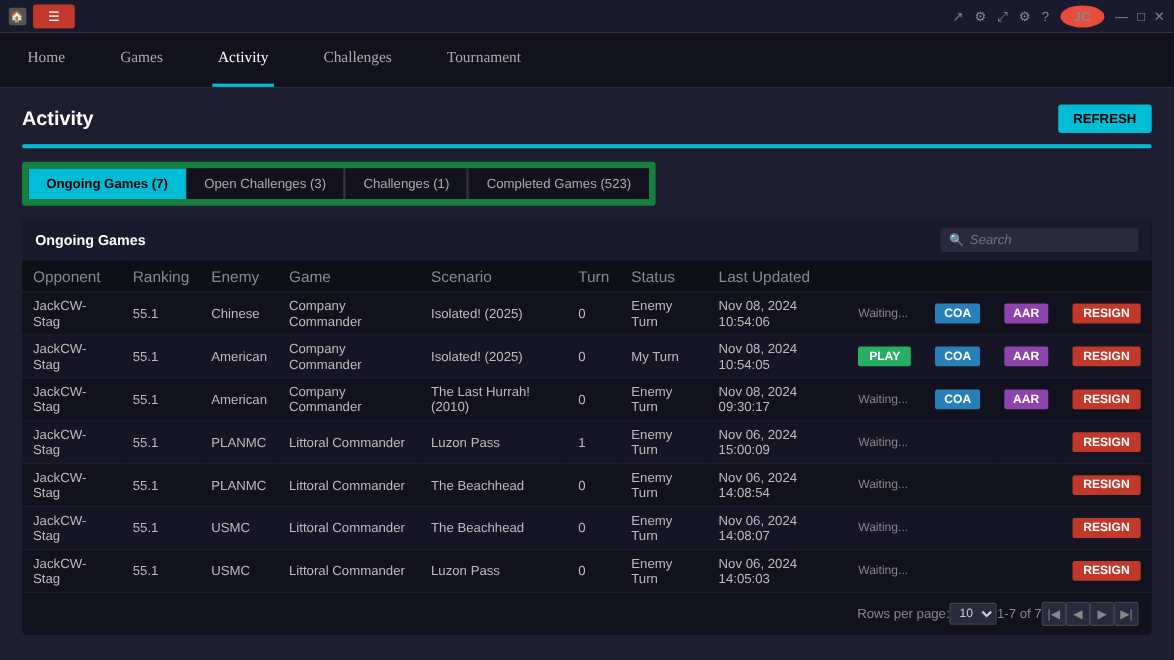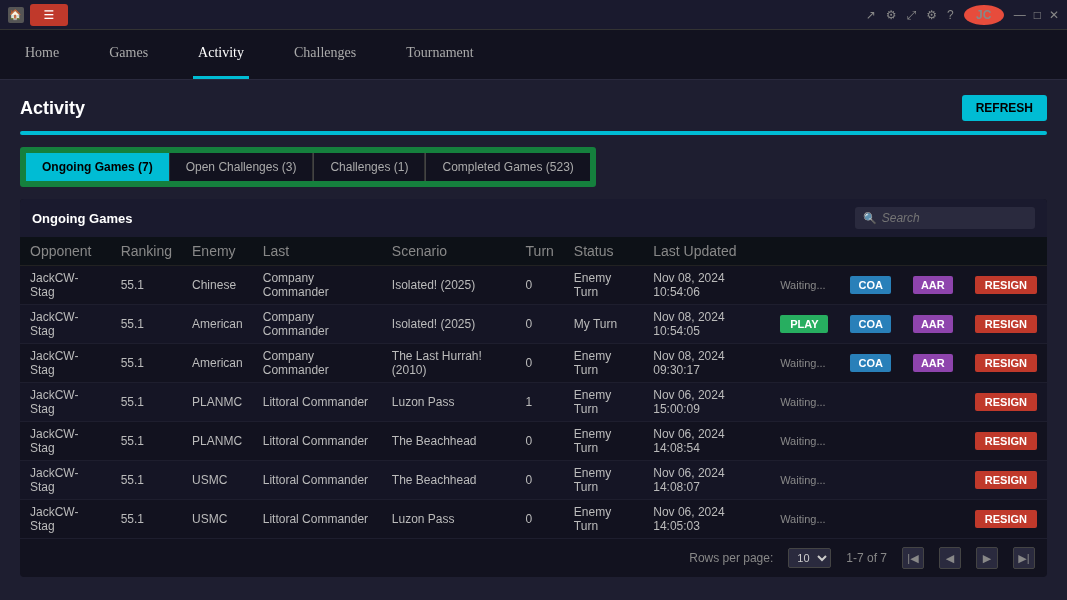--- a/index.html
+++ b/index.html
@@ -312,21 +312,21 @@
       border-radius: 2px;
       cursor: pointer;
     }
 
     
     .pagination {
       display: flex;
       align-items: center;
       justify-content: flex-end;
       padding: 8px 12px;
-      gap: 15px;
+      gap: 0;
       font-size: 12px;
       color: #888;
     }
     .pagination select {
       background: #2a2a3e;
       color: #ccc;
       border: 1px solid #444;
       padding: 2px 4px;
       font-size: 11px;
       border-radius: 2px;
@@ -410,21 +410,21 @@
         <input class="search-input" type="text" placeholder="Search" style="">
       </div>
     </div>
 
     <table class="data-table">
       <thead>
         <tr>
           <th>Opponent</th>
           <th>Ranking</th>
           <th>Enemy</th>
-          <th>Last</th>
+          <th>Game</th>
           <th>Scenario</th>
           <th>Turn</th>
           <th>Status</th>
           <th>Last Updated</th>
           <th></th>
           <th></th>
           <th></th>
           <th></th>
         </tr>
       </thead>

